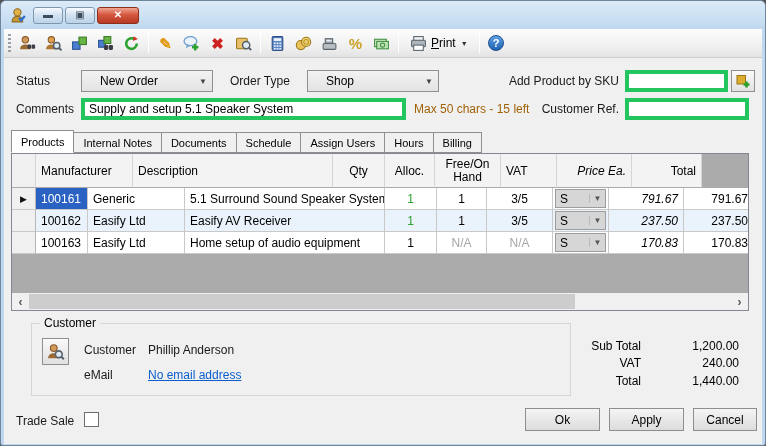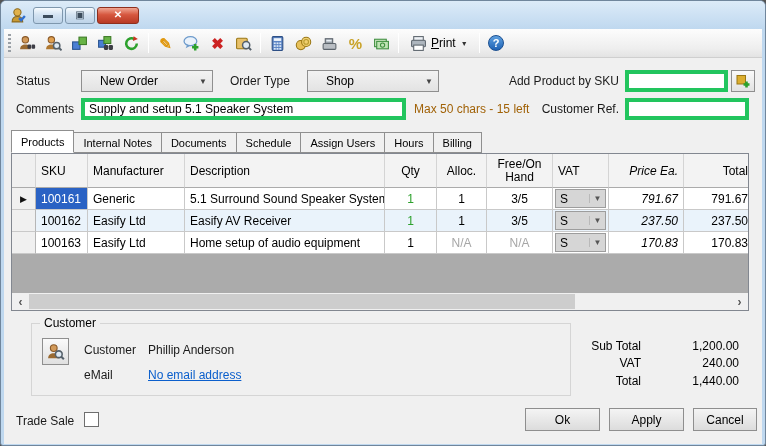--- a/index.html
+++ b/index.html
@@ -330,21 +330,20 @@
       <div class="tab">Assign Users</div>
       <div class="tab">Hours</div>
       <div class="tab">Billing</div>
     </div>
 
     <div class="grid-panel">
       <div class="grid-clip">
 
         <div class="grow ghead">
           <div class="gcell c-mk"></div>
-          <div class="gcell c-sku">SKU</div>
           <div class="gcell c-man">Manufacturer</div>
           <div class="gcell c-desc">Description</div>
           <div class="gcell c-qty ctr">Qty</div>
           <div class="gcell c-alloc ctr">Alloc.</div>
           <div class="gcell c-foh ctr hl2">Free/On Hand</div>
           <div class="gcell c-vat" style="padding-left:5px;">VAT</div>
           <div class="gcell c-price rgt">Price Ea.</div>
           <div class="gcell c-total rgt">Total</div>
         </div>
 

